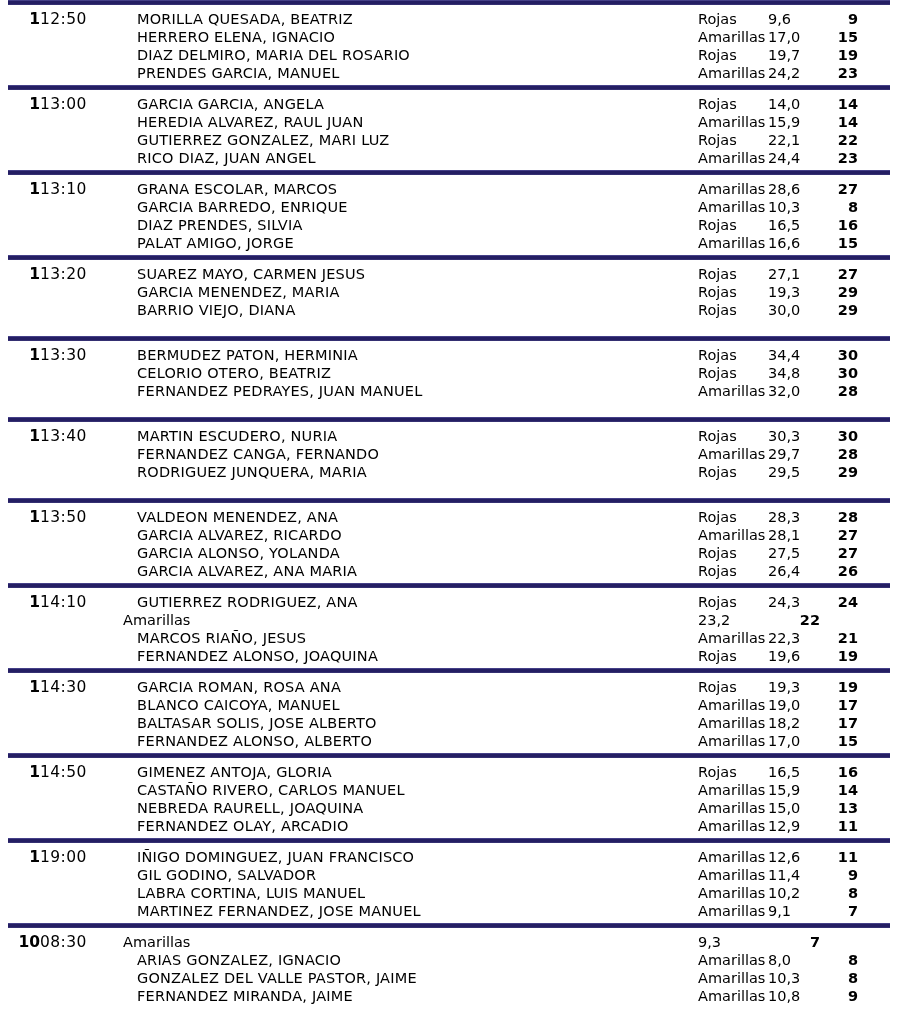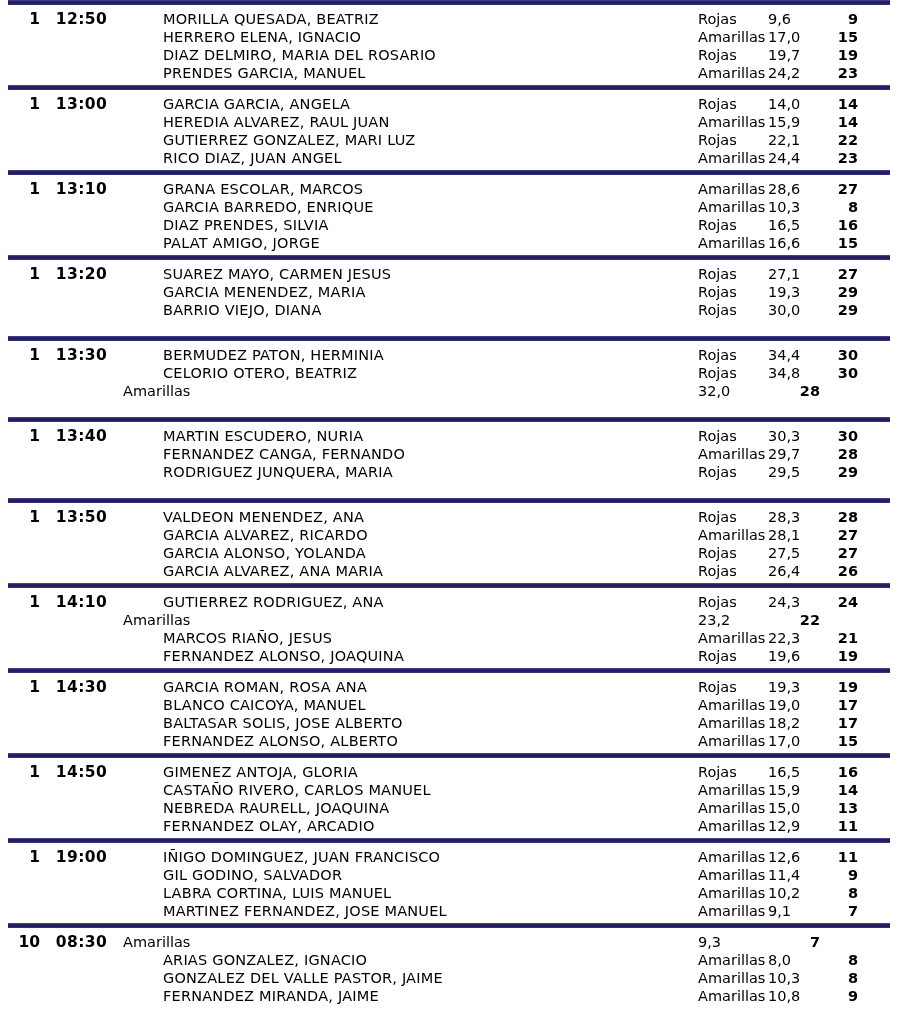--- a/index.html
+++ b/index.html
@@ -36,31 +36,30 @@
     align-items: baseline;
     white-space: nowrap;
   }
   .c { display: block; }
   .num {
     font-weight: bold;
     font-size: 15.5px;
     text-align: right;
   }
   .time {
-    font-weight: bold;
+    font-weight: normal;
     font-size: 15.5px;
-    text-align: center;
+    text-align: left;
     letter-spacing: 0.4px;
   }
   .name {
     font-size: 14.5px;
     padding-left: 14px;
     letter-spacing: 0.2px;
     overflow: visible;
-    margin-left: 26px;
   }
   .tees {
     font-size: 14.5px;
   }
   .hcp {
     font-size: 14.5px;
     text-align: left;
   }
   .pts {
     font-weight: bold;
@@ -219,20 +218,21 @@
     <span class="c num"></span>
     <span class="c time"></span>
     <span class="c name">CELORIO OTERO, BEATRIZ</span>
     <span class="c tees">Rojas</span>
     <span class="c hcp">34,8</span>
     <span class="c pts">30</span>
   </div>
         <div class="row">
     <span class="c num"></span>
     <span class="c time"></span>
+    <span class="c name">FERNANDEZ PEDRAYES, JUAN MANUEL</span>
     <span class="c tees">Amarillas</span>
     <span class="c hcp">32,0</span>
     <span class="c pts">28</span>
   </div>
       </section>
       <div class="rule"></div>
       <section class="group short">
         <div class="row">
     <span class="c num">1</span>
     <span class="c time">13:40</span>

